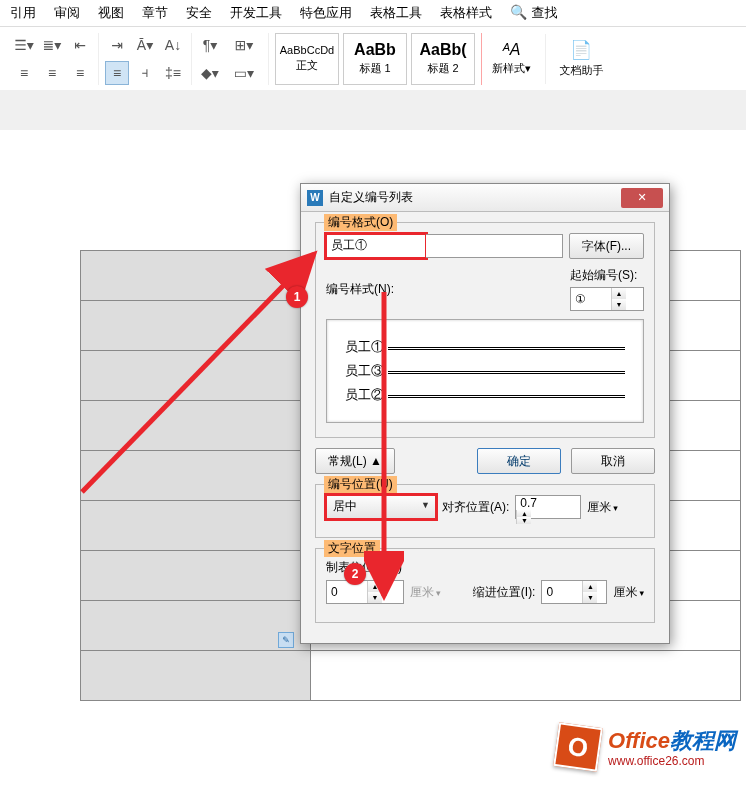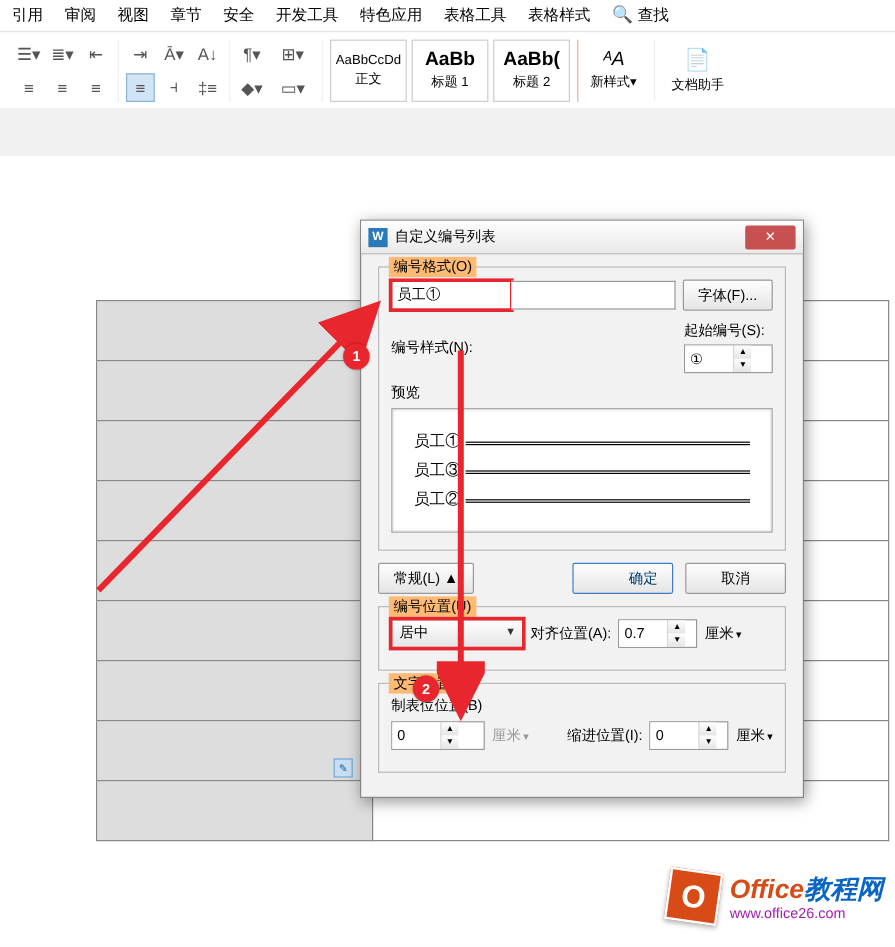--- a/index.html
+++ b/index.html
@@ -173,21 +173,21 @@
     }
     .btn {
       height: 26px;
       padding: 0 12px;
       border: 1px solid #999;
       background: linear-gradient(#fdfdfd,#e5e5e5);
       cursor: pointer;
       font-size: 12px;
       border-radius: 2px;
     }
-    .btn.primary { border-color: #3b7dbe; color: #003a6b; text-align: right; }
+    .btn.primary { border-color: #3b7dbe; color: #003a6b; }
     .select {
       height: 24px;
       border: 1px solid #999;
       background: linear-gradient(#fdfdfd,#e5e5e5);
       padding: 2px 20px 2px 6px;
       position: relative;
       font-size: 12px;
       cursor: pointer;
     }
     .select::after {
@@ -294,21 +294,21 @@
     }
     .watermark .wm-text .line1 {
       font-size: 22px;
       font-weight: bold;
       font-style: italic;
     }
     .watermark .wm-text .line1 .c-o { color: #d84b16; }
     .watermark .wm-text .line1 .c-b { color: #0a66c2; }
     .watermark .wm-text .line2 {
       font-size: 12px;
-      color: #a21caf;
+      color: #b91c1c;
       margin-top: -2px;
     }
     .search-icon {
       display:inline-block; font-size:14px; color:#666; margin-right:4px;
     }
     .group-sep { width:1px; background:#eee; height:50px; margin:0 4px;}
     .lbl-inline { font-size: 12px; }
     .unit { font-size:12px; }
     .unit::after { content:"▾"; margin-left:2px; font-size:9px;}
     .small-icon {
@@ -454,21 +454,20 @@
           <div class="label">起始编号(S):</div>
           <div class="spinner" style="width:74px; margin-top:3px;">
             <input value="①" style="">
             <div class="spin-btns">
                 <span>▲</span>
                 <span>▼</span>
               </div>
           </div>
         </div>
       </div>
-      <div class="label" style="margin-top:6px;">预览</div>
       <div class="preview-box">
         <div class="preview-line">
             <span class="txt">员工①</span>
             <span class="rule"></span>
           </div>
         <div class="preview-line">
             <span class="txt">员工③</span>
             <span class="rule"></span>
           </div>
         <div class="preview-line">
@@ -484,21 +483,21 @@
         <button class="btn primary" style="min-width:84px;">确定</button>
         <button class="btn" style="min-width:84px;">取消</button>
       </div>
     </div>
 
     <div class="fieldset">
       <div class="fieldset-legend">编号位置(U)</div>
       <div class="row">
         <div class="select hl-red" style="width:110px;">居中</div>
         <span class="lbl-inline">对齐位置(A):</span>
-        <div class="spinner" style="width:66px;">
+        <div class="spinner" style="width:66px;flex-direction:column;">
           <input value="0.7" style="">
           <div class="spin-btns">
               <span>▲</span>
               <span>▼</span>
             </div>
         </div>
         <span class="unit">厘米</span>
       </div>
     </div>
 

